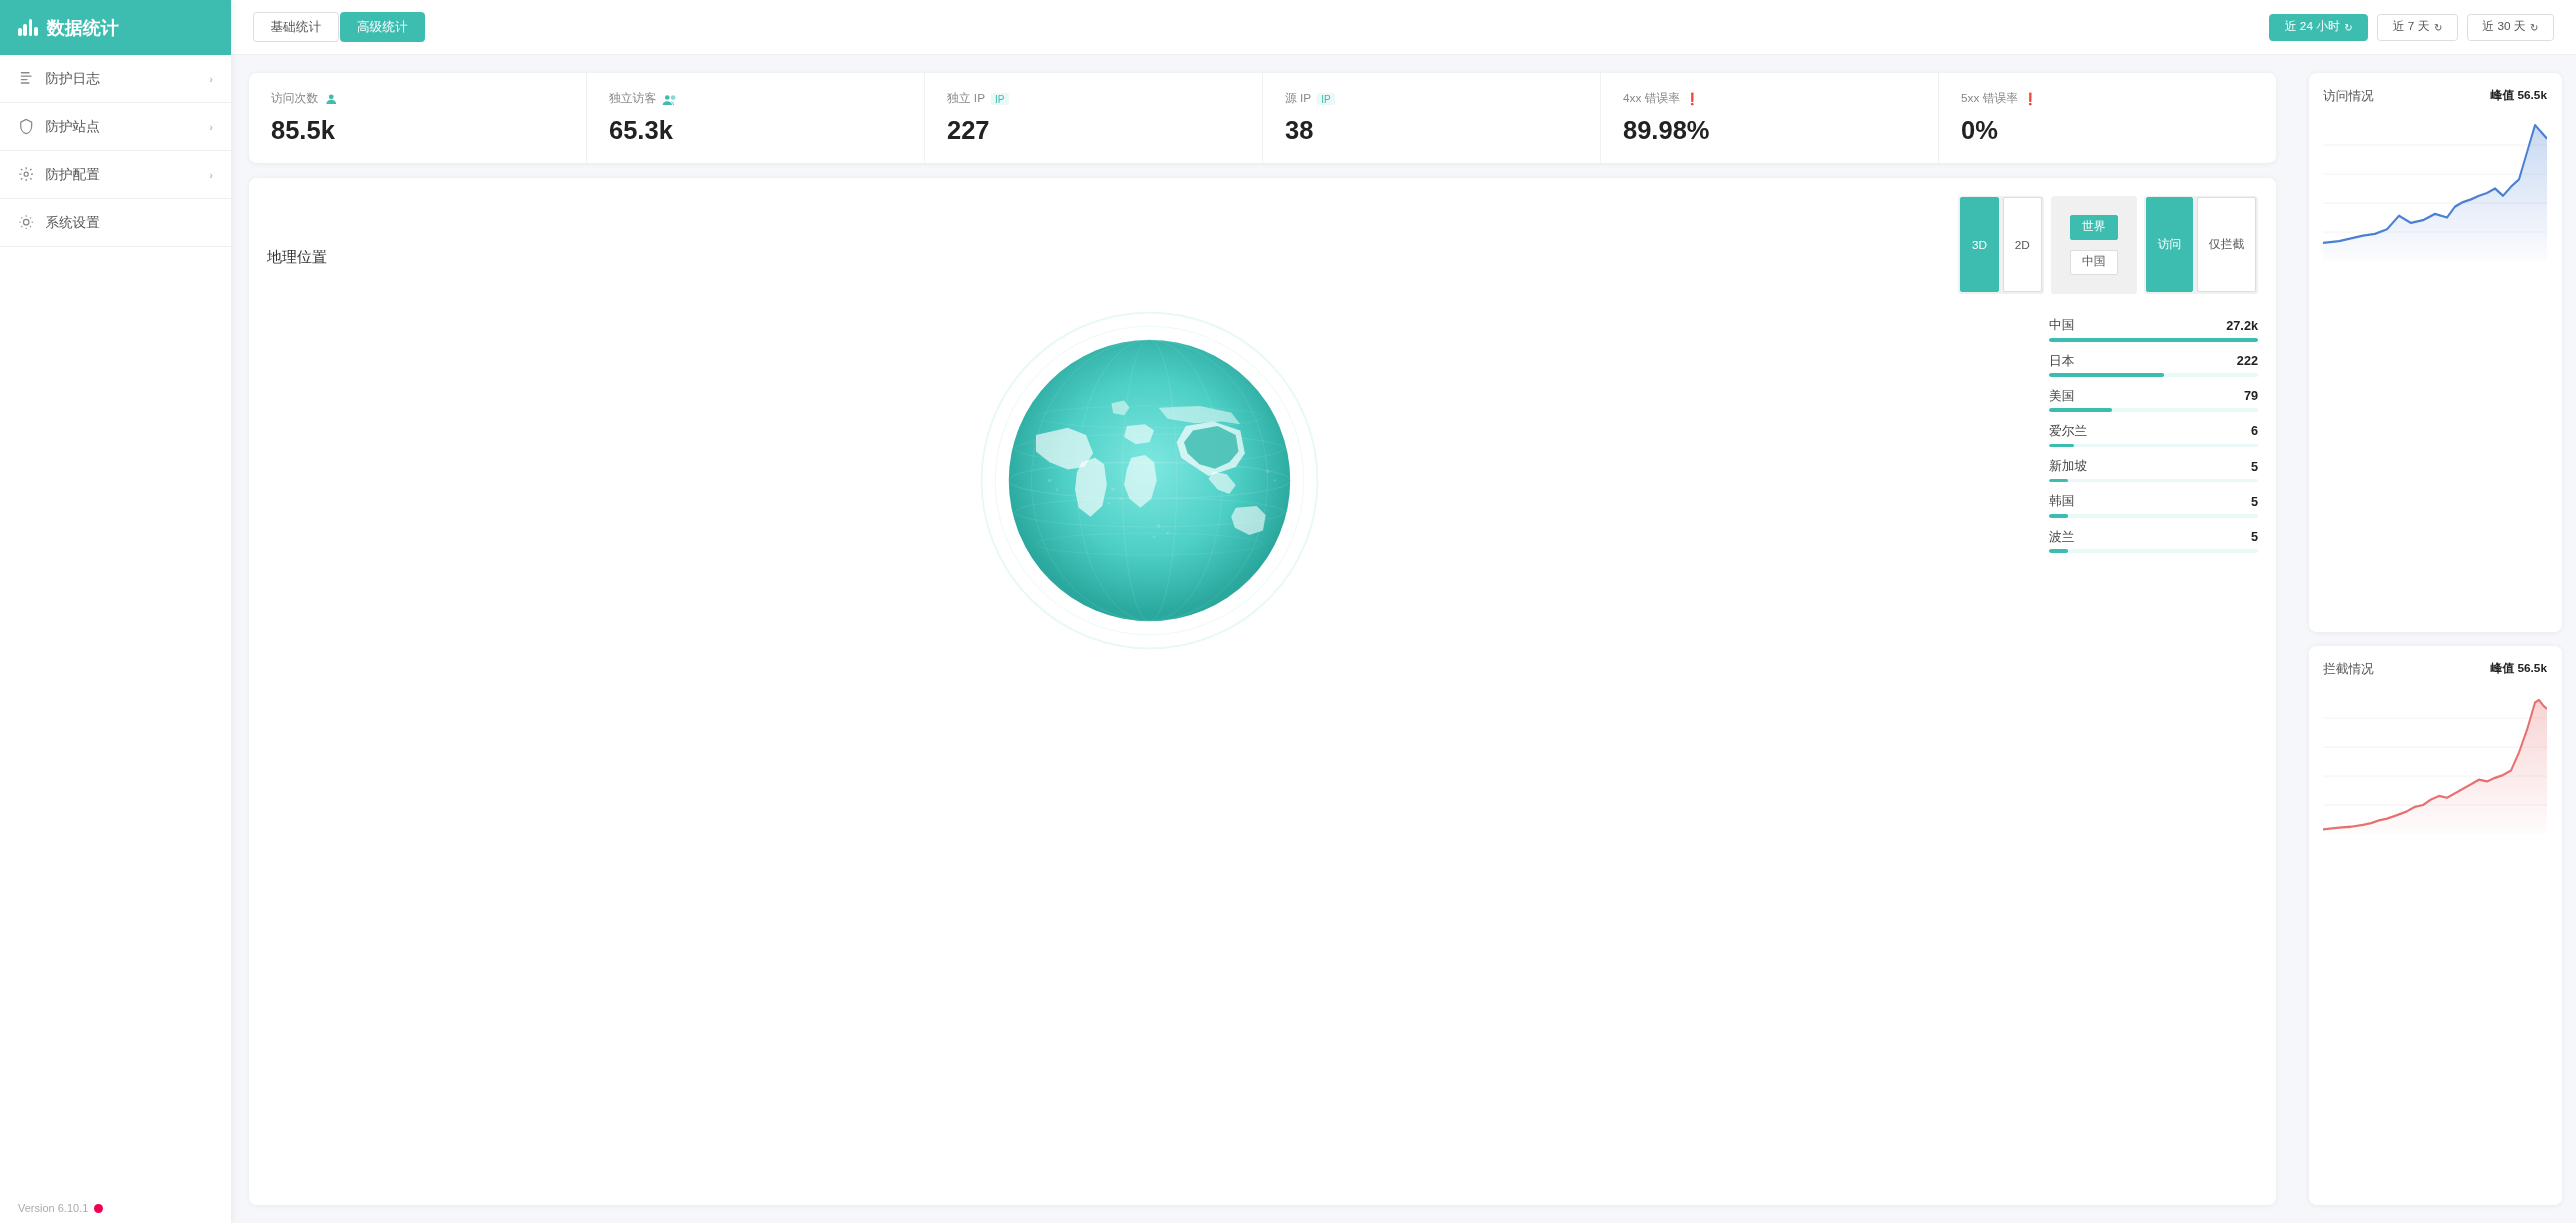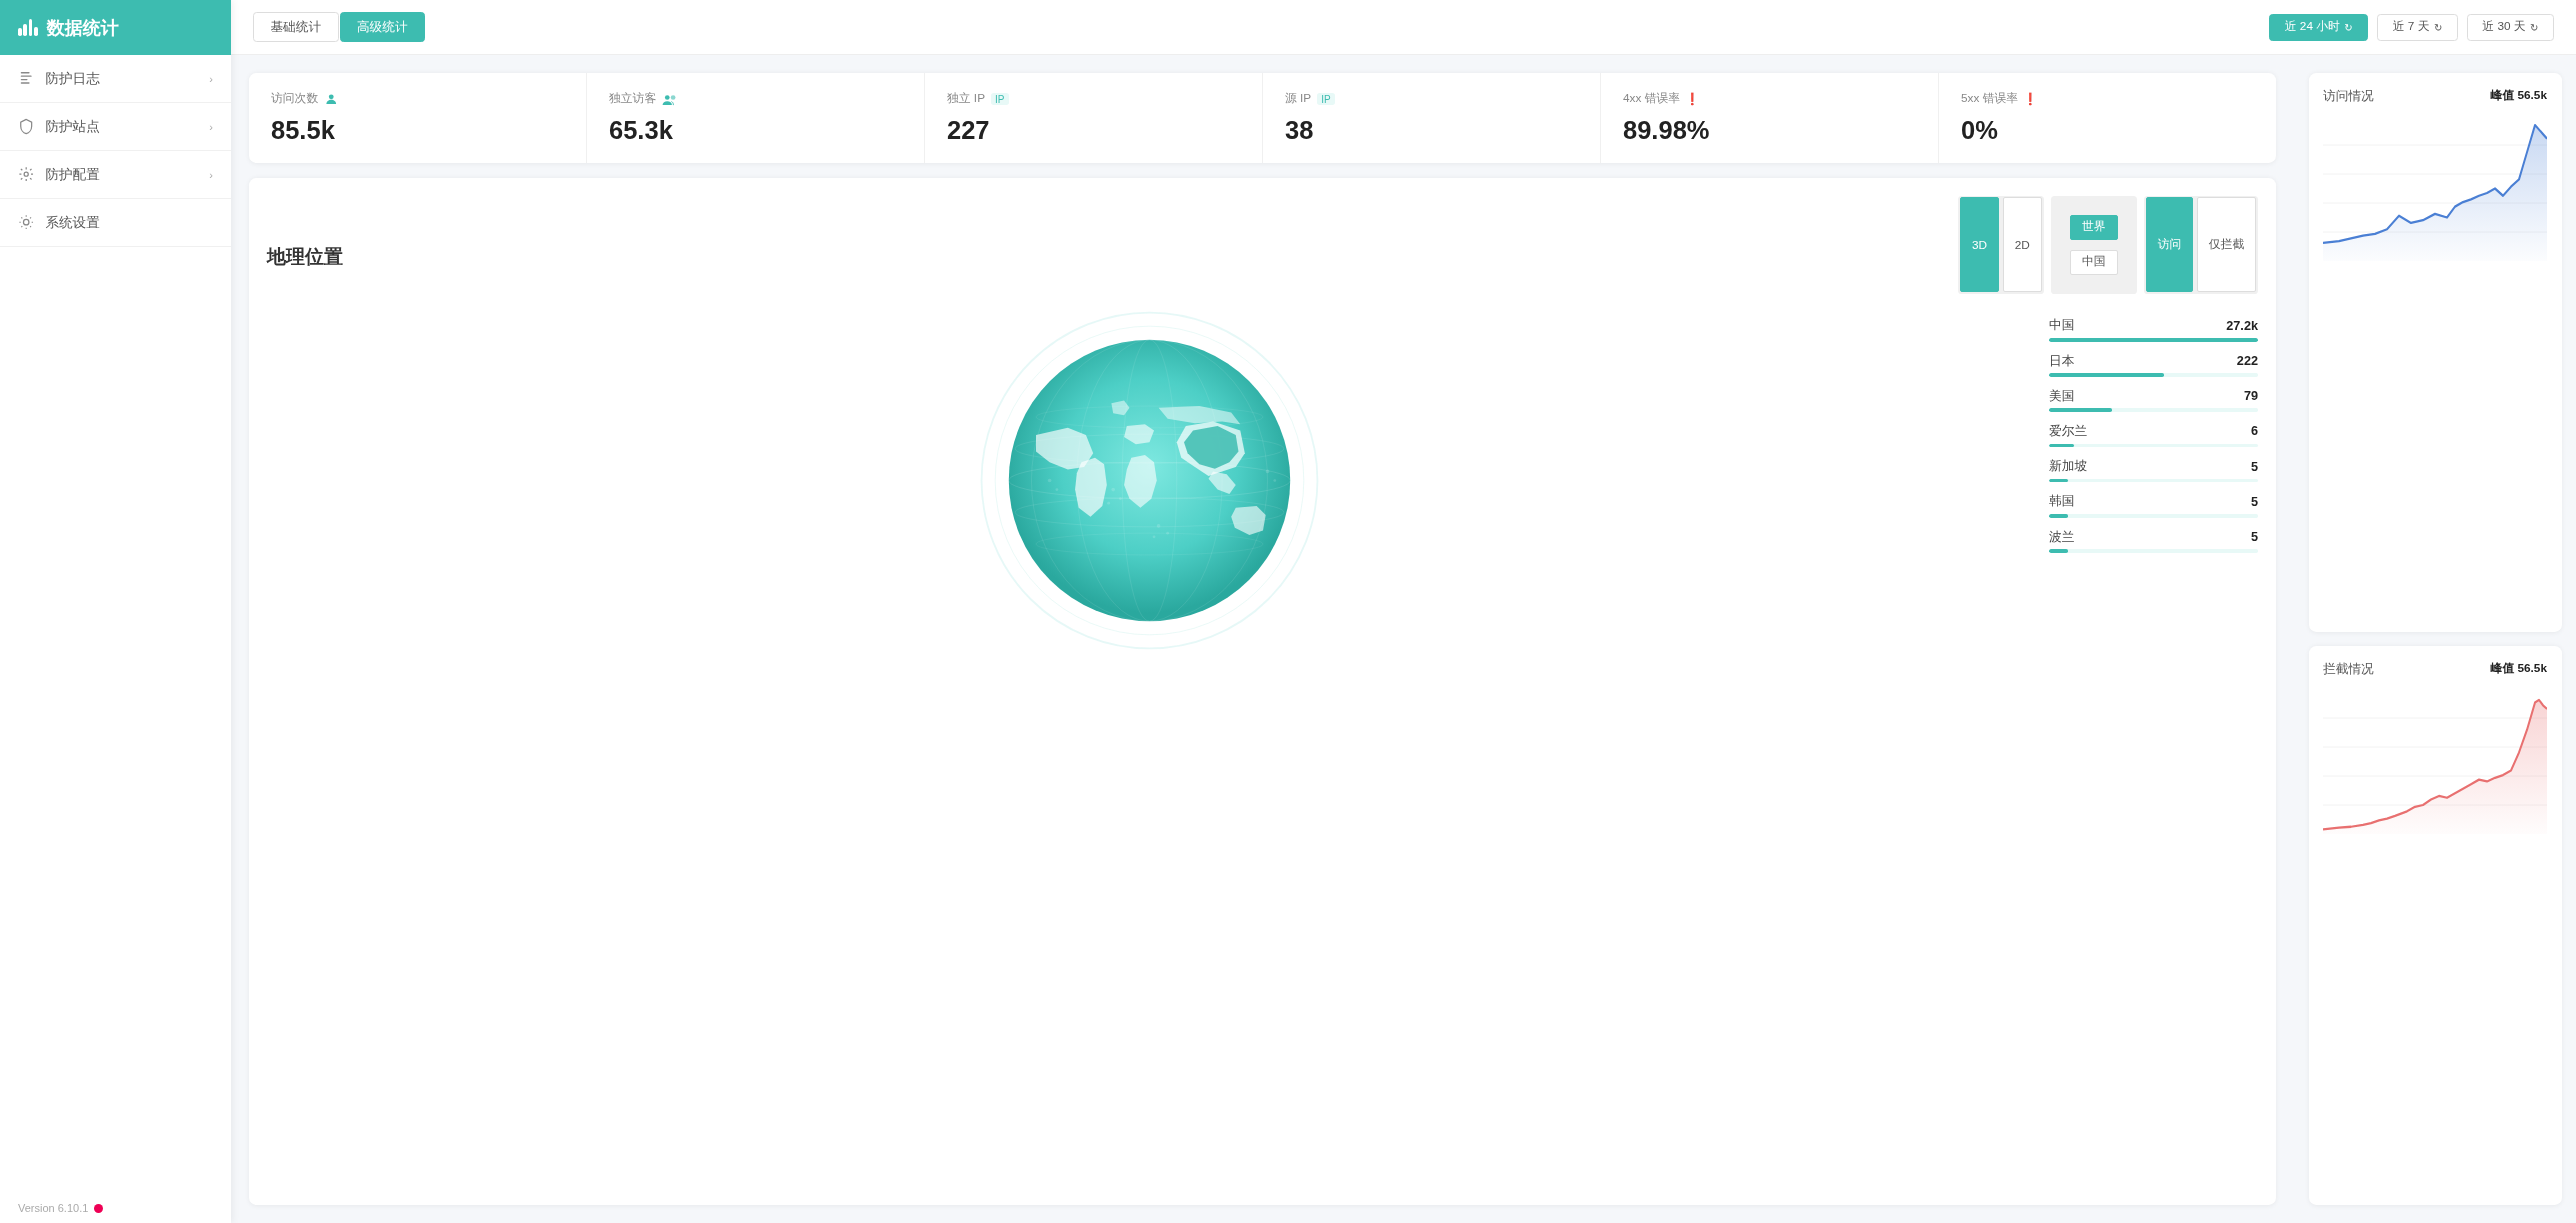--- a/index.html
+++ b/index.html
@@ -168,21 +168,21 @@
       box-shadow: 0 0.9px 5.5px rgba(0,0,0,0.06);
       padding: 18px;
       flex: 1;
     }
     .map-header {
       display: flex;
       align-items: center;
       justify-content: space-between;
       margin-bottom: 14.5px;
     }
-    .map-title { font-size: 19px; font-weight: 700; color: #333; margin-top: 25px; }
+    .map-title { font-size: 15px; font-weight: 400; color: #333; margin-top: 25px; }
     .map-controls { display: flex; gap: 7.3px; }
     .ctrl-btn {
       padding: 4.5px 12.7px;
       border-radius: 2px;
       border: 0.9px solid #ddd;
       background: #fff;
       cursor: pointer;
       font-size: 11.8px;
       color: #555;
     }

